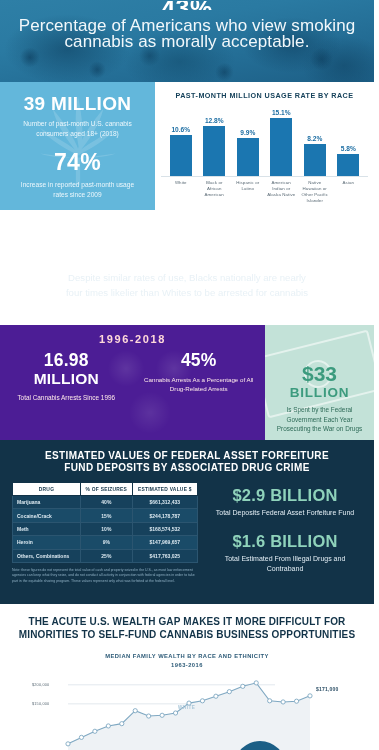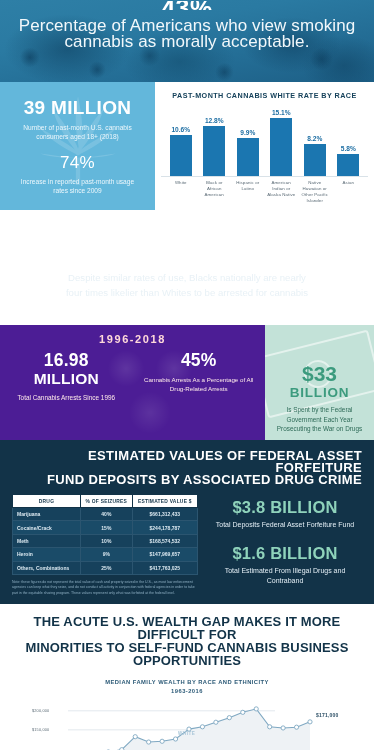--- a/index.html
+++ b/index.html
@@ -47,21 +47,21 @@
     width:155px; background:#63b7db; position:relative; overflow:hidden;
     display:flex; flex-direction:column; align-items:center; justify-content:center;
   }
   .leaf{
     position:absolute; left:50%; top:6px; transform:translateX(-50%);
     width:110px; height:116px; opacity:.14;
   }
   .ul-content{ position:relative; z-index:2; text-align:center; width:100%; }
   .big-26{ font-size:19px; font-weight:bold; color:#fff; letter-spacing:.3px; }
   .cap-26{ font-size:6.6px; color:#ecf7fc; line-height:9.5px; margin-top:4px; padding:0 12px; }
-  .big-74{ font-size:17px; font-weight:normal; color:#fff; margin-top:11px; letter-spacing:.3px; }
+  .big-74{ font-size:23px; font-weight:bold; color:#fff; margin-top:11px; letter-spacing:.3px; }
   .cap-74{ font-size:6.6px; color:#ecf7fc; line-height:9.5px; margin-top:4px; padding:0 16px; }
 
   .usage-right{ flex:1; background:#fff; padding:9px 6px 0 6px; }
   .chart-title{
     font-size:7.2px; font-weight:bold; color:#16425b; text-align:center;
     letter-spacing:.45px; margin-bottom:4px;
   }
   .bars{
     display:flex; align-items:flex-end; justify-content:space-around;
     height:73px; padding:0 3px; border-bottom:1px solid #d9e2e8;
@@ -133,21 +133,21 @@
   }
   .g-big{ font-size:21px; font-weight:bold; color:#3c9b7e; line-height:22px; position:relative; z-index:2;margin-top:32px; }
   .g-big2{ font-size:13.5px; font-weight:bold; color:#3c9b7e; letter-spacing:.8px; position:relative; z-index:2; }
   .g-cap{ font-size:6.4px; color:#2e6b58; line-height:9.4px; text-align:center; margin-top:5px; position:relative; z-index:2; }
 
   
   .forf{
     height:164px; background:#123348; padding:10px 12px 0 12px; position:relative;
   }
   .forf-title{
-    font-size:13px; font-weight:bold; color:#ffffff; text-align:right;
+    font-size:10px; font-weight:bold; color:#ffffff; text-align:center;
     line-height:12px; letter-spacing:.35px; margin-bottom:8px;
   }
   .forf-body{ display:flex; gap:10px; }
   .table-wrap{ width:186px; }
   table{ border-collapse:collapse; width:100%; }
   th{
     background:#ffffff; color:#123348; font-size:4.9px; font-weight:bold;
     padding:3.5px 2px; letter-spacing:.25px; border:1px solid #123348;
   }
   td{
@@ -160,21 +160,21 @@
     font-size:3.5px; color:#8fb0c4; line-height:5.4px; margin-top:5px;
   }
   .forf-right{ flex:1; text-align:center; padding-top:4px; }
   .f-big{ font-size:16.5px; font-weight:bold; color:#8fd3bb; letter-spacing:.2px; }
   .f-cap{ font-size:7px; color:#e3eef5; line-height:10.5px; margin-top:3px; }
   .f-gap{ height:13px; }
 
   
   .wealth{ height:146px; background:#fff; padding:11px 10px 0 10px; }
   .w-title{
-    font-size:13px; font-weight:bold; color:#123348; text-align:center;
+    font-size:10px; font-weight:bold; color:#123348; text-align:center;
     line-height:13px; letter-spacing:.15px;
   }
   .w-sub{
     margin-top:11px; font-size:5.8px; font-weight:bold; color:#2c5a77;
     text-align:center; letter-spacing:.45px; line-height:9px;
   }
   .plot{ position:relative; height:88px; margin-top:5px; }
   .plot svg{ display:block; }
   .ytick{
     position:absolute; font-size:3.8px; color:#5b6b76; letter-spacing:.2px;
@@ -218,21 +218,21 @@
       </svg>
       <div class="ul-content">
         <div class="big-26">39 MILLION</div>
         <div class="cap-26">Number of past-month U.S. cannabis consumers aged 18+ (2018)</div>
         <div class="big-74">74%</div>
         <div class="cap-74">Increase in reported past-month usage rates since 2009</div>
       </div>
     </div>
 
     <div class="usage-right">
-      <div class="chart-title">PAST-MONTH CANNABIS WHITE RATE BY RACE</div>
+      <div class="chart-title">PAST-MONTH MILLION USAGE RATE BY RACE</div>
       <div class="bars" id="bars-container">
           <div class="bar-col">
             <div class="bar-val">10.6%</div>
             <div class="bar" style="height: 41.075px;"></div>
           </div>
           <div class="bar-col">
             <div class="bar-val">12.8%</div>
             <div class="bar" style="height: 49.6px;"></div>
           </div>
           <div class="bar-col">
@@ -344,21 +344,21 @@
               <tr>
                 <td>Others, Combinations</td>
                 <td class="c">25%</td>
                 <td class="c">$417,763,025</td>
               </tr>
             </tbody>
         </table>
         <div class="note">Note: these figures do not represent the total value of cash and property seized in the U.S., as most law enforcement agencies can keep what they seize, and do not conduct all activity in conjunction with federal agencies in order to take part in the equitable sharing program. These values represent only what was forfeited at the federal level.</div>
       </div>
       <div class="forf-right">
-        <div class="f-big">$3.8 BILLION</div>
+        <div class="f-big">$2.9 BILLION</div>
         <div class="f-cap">Total Deposits Federal Asset Forfeiture Fund</div>
         <div class="f-gap"></div>
         <div class="f-big">$1.6 BILLION</div>
         <div class="f-cap">Total Estimated From Illegal Drugs and Contraband</div>
       </div>
     </div>
   </div>
 
   <div class="wealth">
     <div class="w-title">

